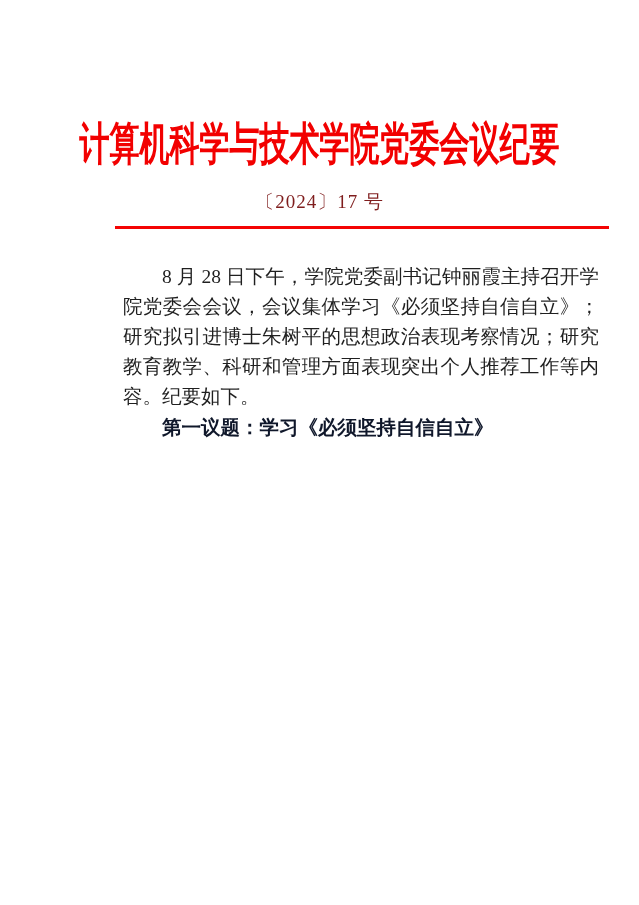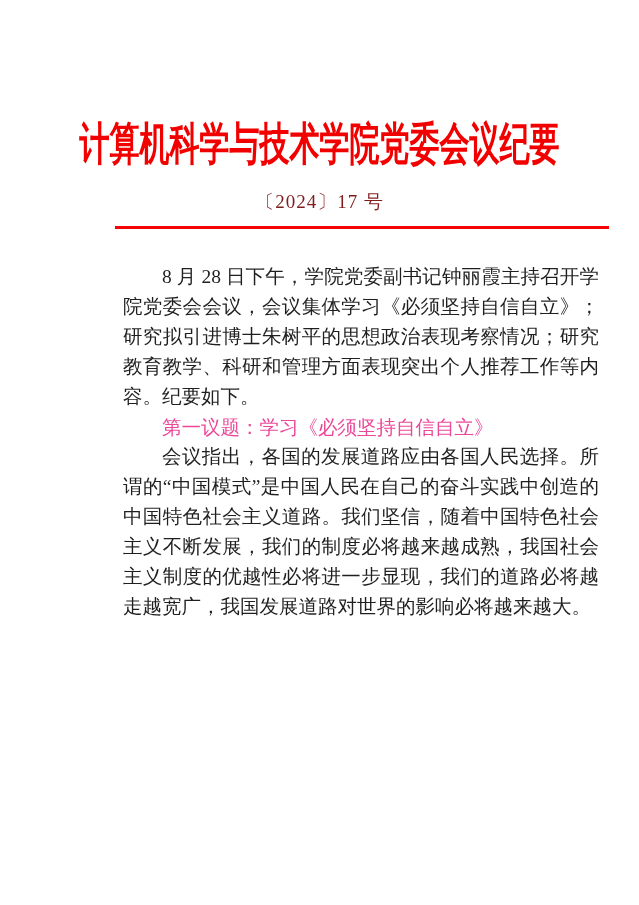--- a/index.html
+++ b/index.html
@@ -63,34 +63,33 @@
     text-justify: inter-ideograph;
     margin-left: 8px;
   }
   .para {
     margin: 0;
     text-indent: 2em;
     word-break: break-all;
   }
   .para.heading {
     font-family: "Liberation Sans", "DejaVu Sans", sans-serif;
-    font-weight: normal;
-    color: #ec4899;
+    font-weight: bold;
+    color: #0f172a;
   }
 </style>
 </head>
 <body>
 
 <div class="page">
 
   <h1 class="doc-title">计算机科学与技术学院党委会议纪要</h1>
 
   <div class="doc-number">〔2024〕17 号</div>
 
   <div class="red-line"></div>
 
   <div class="content">
     <p class="para">8 月 28 日下午，学院党委副书记钟丽霞主持召开学院党委会会议，会议集体学习《必须坚持自信自立》；研究拟引进博士朱树平的思想政治表现考察情况；研究教育教学、科研和管理方面表现突出个人推荐工作等内容。纪要如下。</p>
     <p class="para heading">第一议题：学习《必须坚持自信自立》</p>
-    <p class="para">会议指出，各国的发展道路应由各国人民选择。所谓的“中国模式”是中国人民在自己的奋斗实践中创造的中国特色社会主义道路。我们坚信，随着中国特色社会主义不断发展，我们的制度必将越来越成熟，我国社会主义制度的优越性必将进一步显现，我们的道路必将越走越宽广，我国发展道路对世界的影响必将越来越大。</p>
   </div>
 
 </div>
 
 </body></html>

